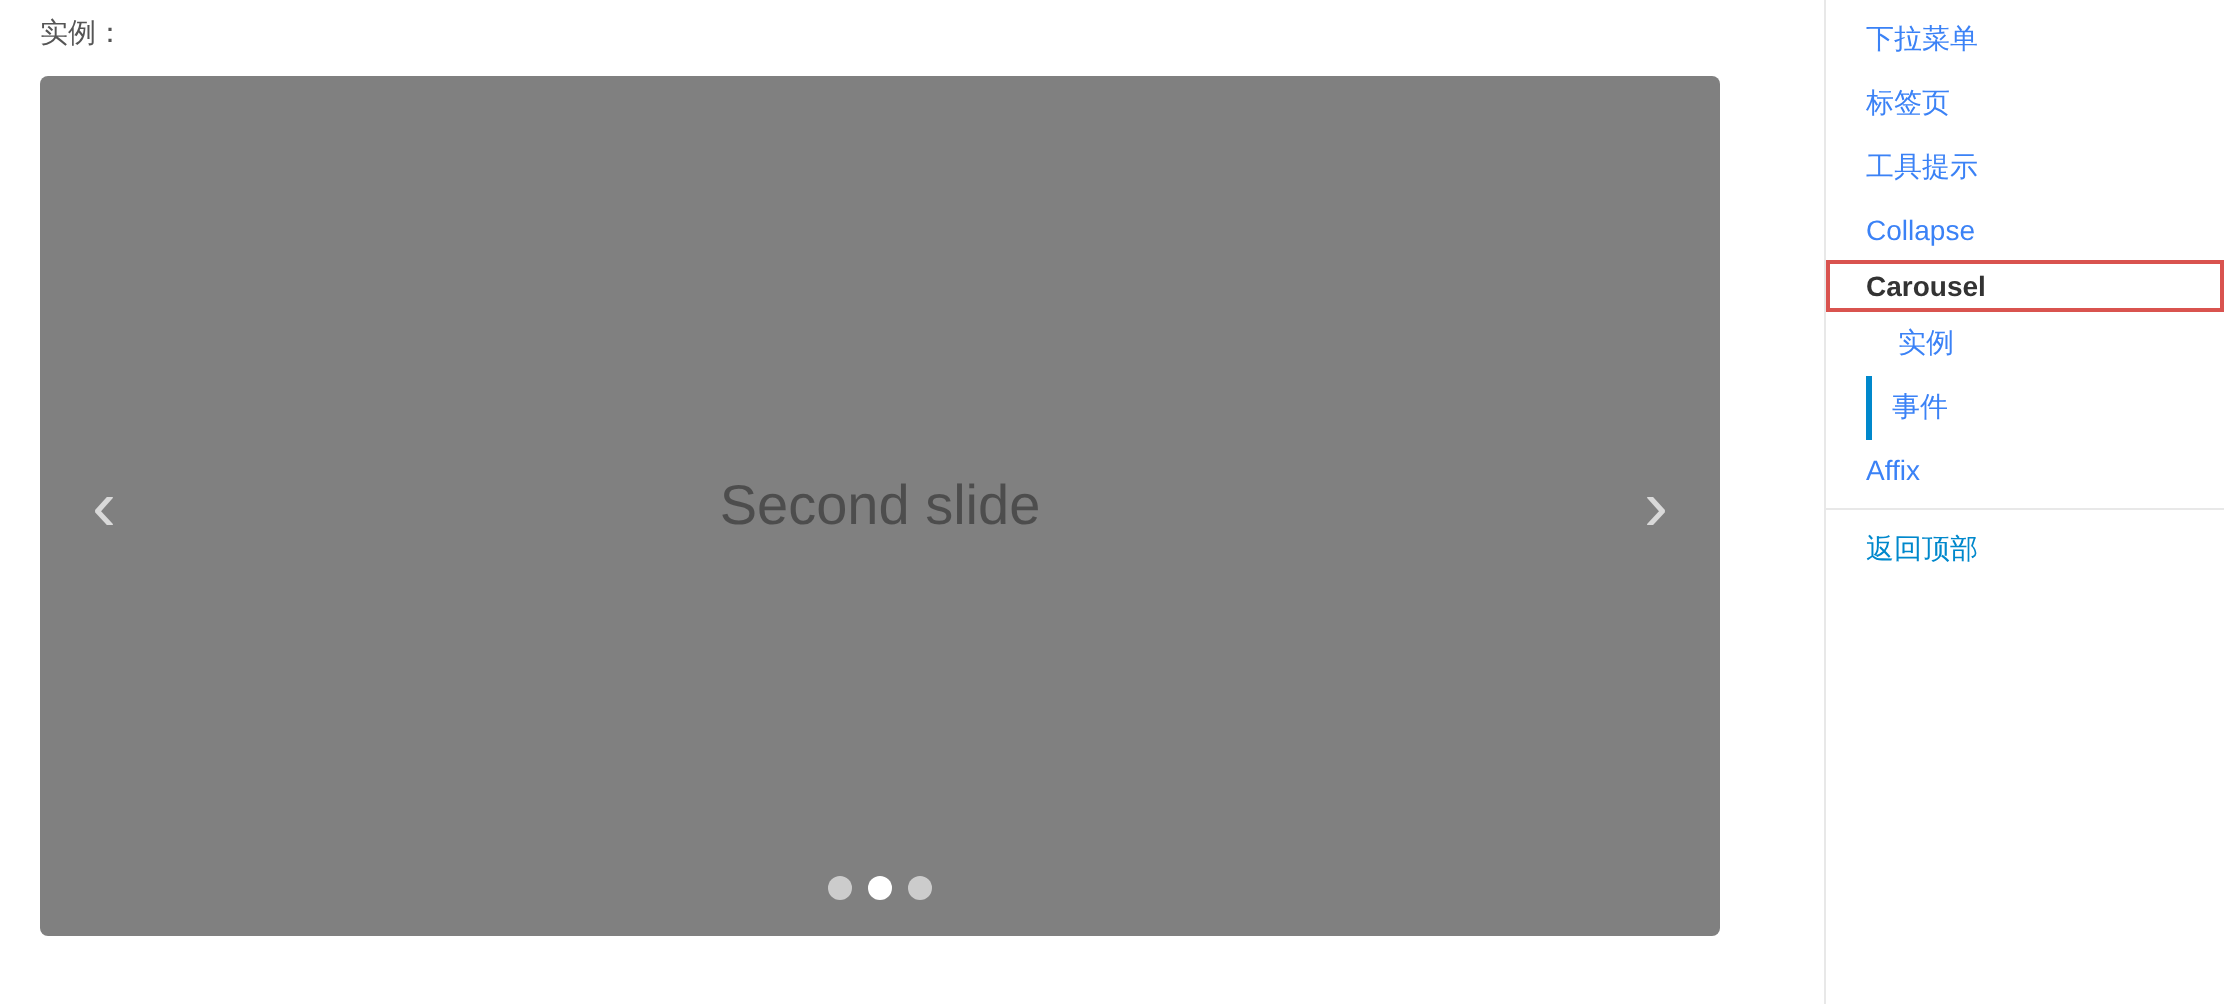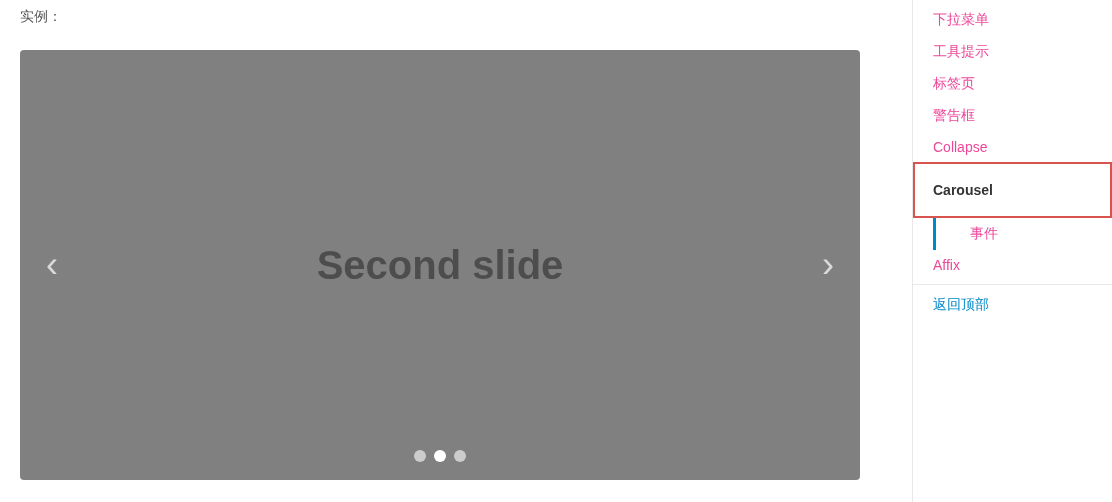--- a/index.html
+++ b/index.html
@@ -16,37 +16,37 @@
       background: #fff;
     }
     
     .main-content {
       flex: 1;
       padding: 8px 20px 20px 20px;
     }
     .section-label {
       font-size: 14px;
       color: #555;
-      margin-bottom: 24px;
+      margin-bottom: 12px;
     }
     
     .carousel-wrapper {
       width: 840px;
       height: 430px;
       background: #808080;
       border-radius: 4px;
       position: relative;
       display: flex;
       align-items: center;
       justify-content: center;
       overflow: hidden;
     }
     .carousel-slide-text {
-      font-size: 40px;
-      font-weight: bold;
+      font-size: 28px;
+      font-weight: normal;
       color: rgba(0,0,0,0.4);
       user-select: none;
     }
     .carousel-prev, .carousel-next {
       position: absolute;
       top: 50%;
       transform: translateY(-50%);
       background: transparent;
       border: none;
       color: rgba(255,255,255,0.7);
@@ -82,31 +82,31 @@
     
     .sidebar {
       width: 200px;
       border-left: 1px solid #e8e8e8;
       padding: 4px 0;
       font-size: 14px;
     }
     .sidebar-item {
       display: block;
       padding: 7px 20px;
-      color: #ec4899;
+      color: #3b82f6;
       text-decoration: none;
       cursor: pointer;
       white-space: nowrap;
     }
     .sidebar-item.active {
       border: 2px solid #d9534f;
       color: #333;
       font-weight: bold;
       background: #fff;
-      padding: 18px 18px;
+      padding: 3px 18px;
     }
     .sidebar-sub {
       padding-left: 36px;
     }
     .sidebar-divider {
       height: 1px;
       background: #e8e8e8;
       margin: 4px 0;
     }
     .sidebar-link-blue {
@@ -127,26 +127,26 @@
       <div class="carousel-indicators">
         <button class="indicator-dot"></button>
         <button class="indicator-dot active"></button>
         <button class="indicator-dot"></button>
       </div>
     </div>
   </div>
 
   <div class="sidebar">
     <a class="sidebar-item">下拉菜单</a>
+    <a class="sidebar-item">标签页</a>
     <a class="sidebar-item">工具提示</a>
-    <a class="sidebar-item">标签页</a>
-    <a class="sidebar-item">警告框</a>
     <a class="sidebar-item">Collapse</a>
     <a class="sidebar-item active">Carousel</a>
-    <div style="display:flex;align-items:stretch;gap:24px;">
+    <a class="sidebar-item sidebar-sub">实例</a>
+    <div style="display:flex;align-items:stretch;">
       <div style="width:3px;background:#08c;margin-left:20px;min-height:100%;"></div>
       <a class="sidebar-item sidebar-sub" style="padding-left:10px;">事件</a>
     </div>
     <a class="sidebar-item">Affix</a>
     <div class="sidebar-divider"></div>
     <a class="sidebar-item sidebar-link-blue">返回顶部</a>
 
   </div>
 </div>
 

